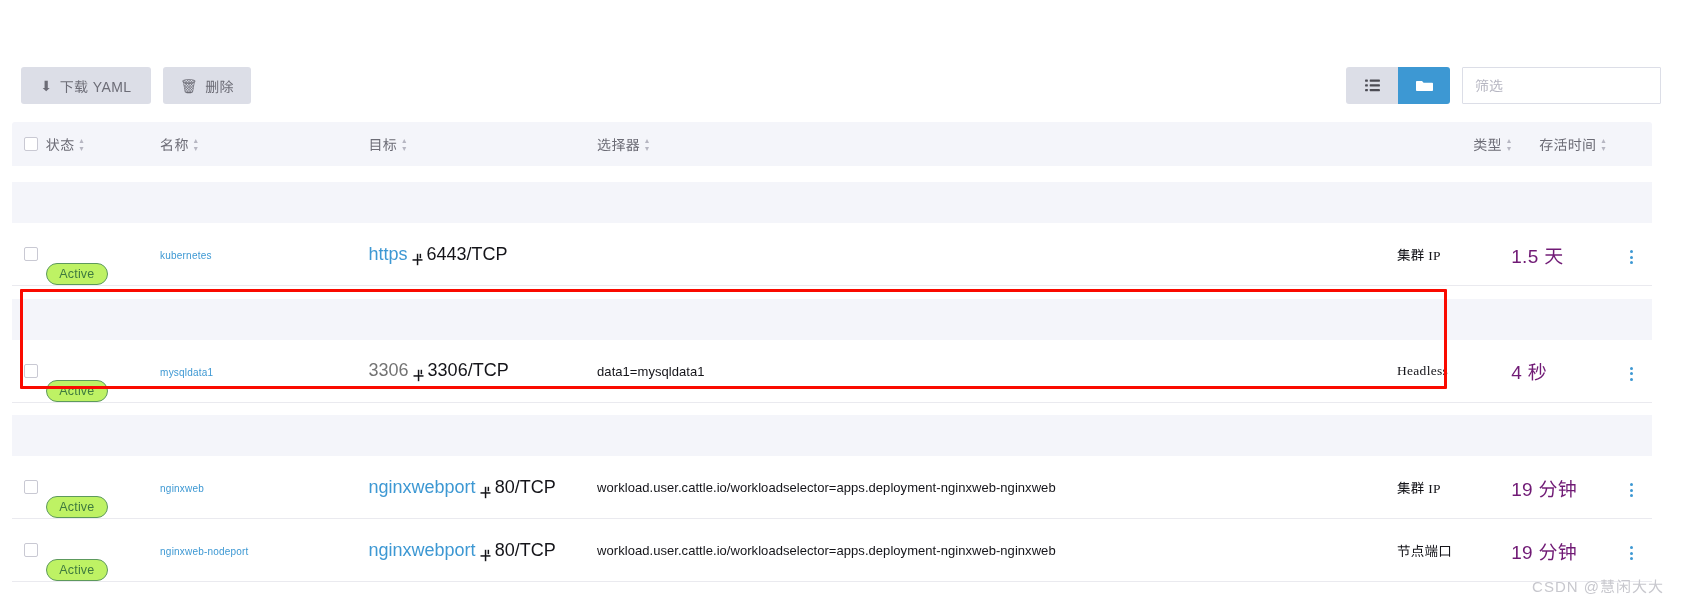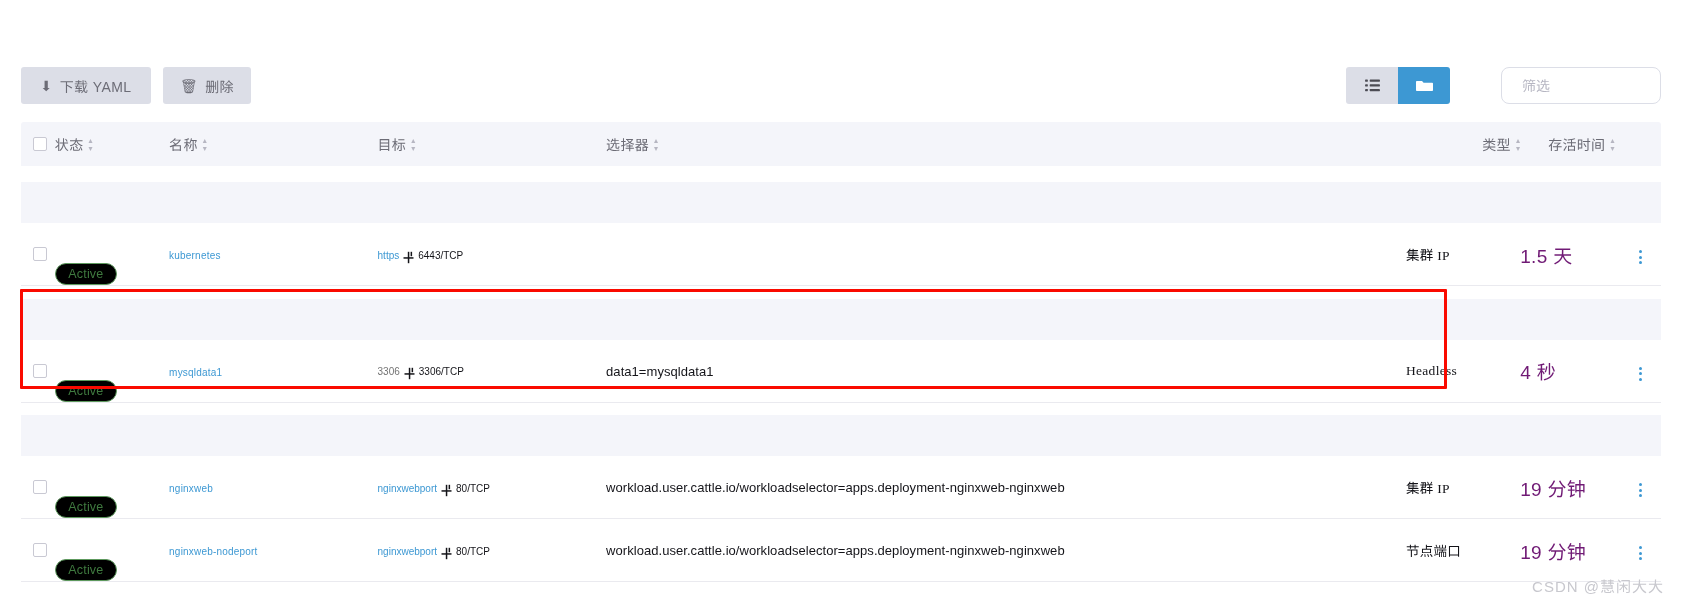--- a/index.html
+++ b/index.html
@@ -123,37 +123,37 @@
   }
   .view-toggle .vt.active {
     background: #3d98d3;
     color: #ffffff;
   }
   .view-toggle .vt svg { display: block; }
 
   .filter-input {
     position: absolute;
     right: 21px; top: 5px;
-    width: 160px;
+    width: 199px;
     height: 37px;
     border: 1px solid #dcdee7;
-    border-radius: 8px;
+    border-radius: 1px;
     background: #ffffff;
     font-size: 14px;
     font-family: "Liberation Sans", "DejaVu Sans", sans-serif;
     color: #141419;
-    padding: 0 20px;
+    padding: 0 12px;
     outline: none;
   }
   .filter-input::placeholder { color: #b6b6c2; }
 
   
   .table-area {
     position: absolute;
-    left: 21px; top: 122px;
+    left: 12px; top: 122px;
     width: 1640px;
   }
 
   table.svc-table {
     width: 1640px;
     border-collapse: collapse;
     table-layout: fixed;
     font-size: 14px;
   }
 
@@ -265,38 +265,38 @@
     display: inline-flex;
     align-items: center;
     justify-content: center;
     height: 22px;
     min-width: 62px;
     padding: 0 12px;
     border: 1px solid #5d995d;
     border-radius: 12px;
     color: #3f7a3f;
     font-size: 12.5px;
-    background: #000000;
+    background: #bef264;
     letter-spacing: 0.2px;
     margin-top: 40px;
   }
 
   .link {
     color: #3d98d3;
     text-decoration: none;
     font-size: 10px;
     cursor: pointer;
     letter-spacing: 0.2px;
   }
 
   .target-cell {
-    font-size: 10px;
+    font-size: 18px;
     color: #141419;
     display: inline-flex;
-    align-items: flex-start;
+    align-items: flex-end;
     gap: 4px;
     white-space: nowrap;
   }
   .target-cell .t-from { color: #737373; }
   .target-cell .t-from.linkish { color: #3d98d3; }
   .port-sep {
     display: inline-block;
     width: 11px;
     height: 13px;
     position: relative;

